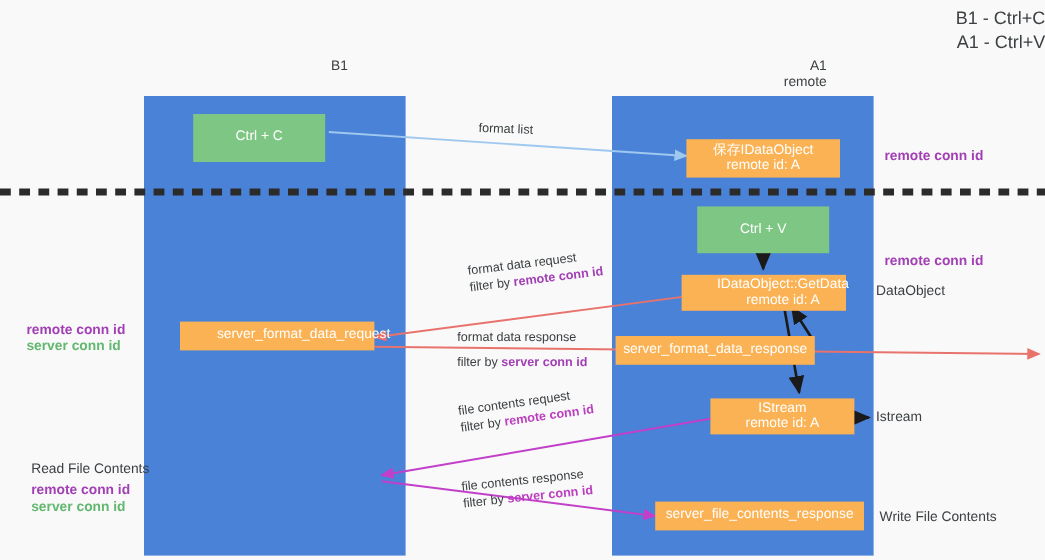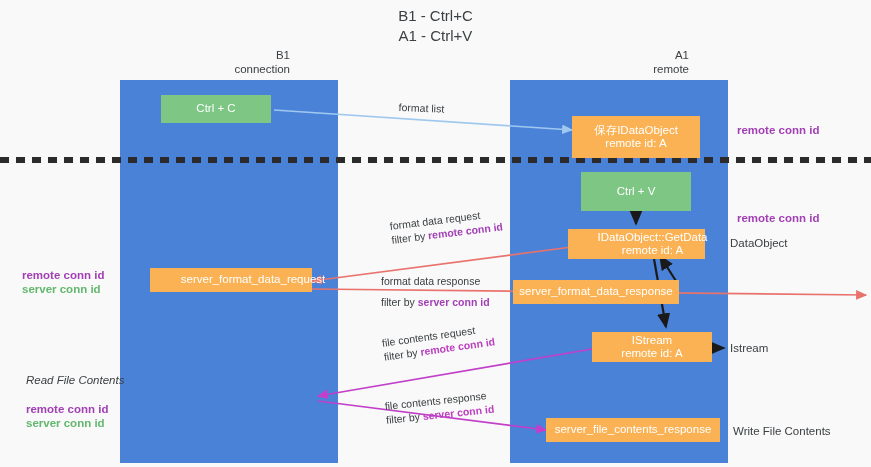--- a/index.html
+++ b/index.html
@@ -23,21 +23,21 @@
     font-size:11.5px;
     line-height:13.5px;
     text-align:center;
     white-space:nowrap;
   }
   .node.green{background:#7ec684;}
   .node.orange{background:#fbb254;}
   .node .l2{display:block;}
   .title{
     position:absolute;left:0;right:0;top:6px;
-    text-align:center;font-size:15px;line-height:20px;color:#3c4043;
+    text-align:right;font-size:15px;line-height:20px;color:#3c4043;
   }
   .colhead{
     position:absolute;text-align:right;font-size:11.5px;line-height:14px;color:#3c4043;
   }
   .sidelabel{position:absolute;font-size:11.5px;line-height:15px;color:#3c4043;}
   .purple{color:#a23fb5;font-weight:bold;}
   .greenid{color:#62b86f;font-weight:bold;}
   .magenta{color:#bb3fc0;font-weight:bold;}
   .edgelab{
     position:absolute;font-size:10.5px;line-height:14px;color:#3c4043;
@@ -49,21 +49,20 @@
 
 <div id="stage">
 
   <div class="title">
     <div>B1 - Ctrl+C</div>
     <div>A1 - Ctrl+V</div>
   </div>
 
   <div class="colhead" style="left:150px;top:48px;width:140px;">
     <div>B1</div>
-    <div>connection</div>
   </div>
   <div class="colhead" style="left:549px;top:48px;width:140px;">
     <div>A1</div>
     <div>remote</div>
   </div>
 
   <div class="panel" style="left:120px;top:80px;width:218px;height:383px;"></div>
   <div class="panel" style="left:510px;top:80px;width:218px;height:383px;"></div>
 
   <svg class="layer" viewBox="0 0 871 467">
@@ -96,25 +95,25 @@
 
     <line x1="654" y1="259" x2="666" y2="327" stroke="#1a1a1a" stroke-width="2.2" marker-end="url(#ah-blk)"></line>
 
     <line x1="592" y1="349" x2="318" y2="396" stroke="#c23fc9" stroke-width="1.6" marker-end="url(#ah-mag)"></line>
 
     <line x1="318" y1="401" x2="546" y2="430" stroke="#c23fc9" stroke-width="1.6" marker-end="url(#ah-mag)"></line>
 
     <line x1="690" y1="348" x2="724" y2="348" stroke="#1a1a1a" stroke-width="2.2" marker-end="url(#ah-blk)"></line>
   </svg>
 
-  <div class="node green" style="left:161px;top:95px;width:110px;height:28px;">
+  <div class="node green" style="left:161px;top:95px;width:110px;height:40px;">
     <span class="l1">Ctrl + C</span>
   </div>
 
-  <div class="node orange" style="left:572px;top:116px;width:128px;height:42px;text-align:right;">
+  <div class="node orange" style="left:572px;top:116px;width:128px;height:32px;text-align:right;">
     <span class="l1">保存IDataObject</span>
     <span class="l2">remote id: A</span>
   </div>
 
   <div class="node green" style="left:581px;top:172px;width:110px;height:39px;">
     <span class="l1">Ctrl + V</span>
   </div>
 
   <div class="node orange" style="left:568px;top:229px;width:137px;height:30px;padding-left:32px;">
     <span class="l1">IDataObject::GetData</span>
@@ -169,17 +168,17 @@
 
   <div class="sidelabel" style="left:730px;top:236px;">DataObject</div>
 
   <div class="sidelabel" style="left:730px;top:341px;">Istream</div>
 
   <div class="sidelabel" style="left:733px;top:424px;">Write File Contents</div>
 
   <div class="sidelabel purple" style="left:22px;top:268px;">remote conn id</div>
   <div class="sidelabel greenid" style="left:22px;top:282px;">server conn id</div>
 
-  <div class="sidelabel" style="left:26px;top:373px;font-style:italic;">Read File Contents</div>
+  <div class="sidelabel" style="left:26px;top:384px;">Read File Contents</div>
   <div class="sidelabel purple" style="left:26px;top:402px;">remote conn id</div>
   <div class="sidelabel greenid" style="left:26px;top:416px;">server conn id</div>
 
 </div>
 
 </body></html>

